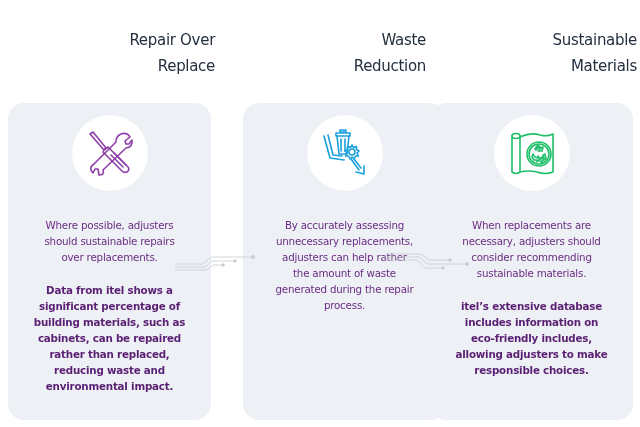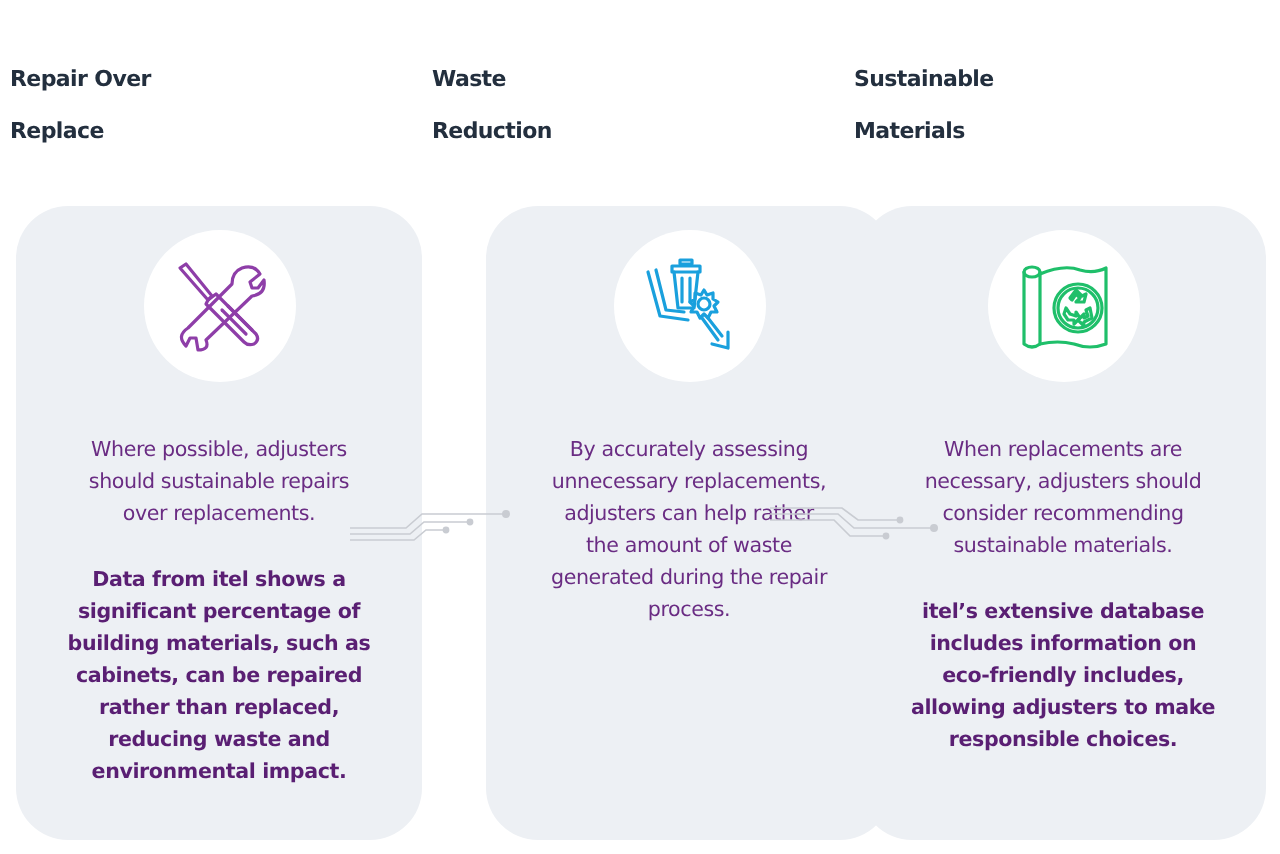--- a/index.html
+++ b/index.html
@@ -1,22 +1,22 @@
 <!DOCTYPE html>
 <html><head>
 <meta charset="utf-8">
 <style>
   html, body { margin:0; padding:0; }
   body { width:640px; height:427px; background:#ffffff; position:relative; overflow:hidden;
          font-family:"DejaVu Sans", sans-serif; }
-  .heading { position:absolute; top:27px; width:210px; text-align:left; color:#232f3e;
-             font-family:"DejaVu Sans", sans-serif; font-weight:bold; font-size:11px; line-height:26px;
+  .heading { position:absolute; top:27px; width:210px; text-align:right; color:#232f3e;
+             font-family:"DejaVu Sans", sans-serif; font-weight:normal; font-size:15px; line-height:26px;
              letter-spacing:-0.3px; }
   .card { position:absolute; top:103px; width:203px; height:317px; background:#edf0f4;
-          border-radius:26px; }
+          border-radius:16px; }
   .icon-circle { position:absolute; top:12px; left:50%; margin-left:-38px; width:76px; height:76px;
                  border-radius:50%; background:#ffffff; display:flex; align-items:center; justify-content:center; }
   .text { position:absolute; left:8px; right:8px; text-align:center; color:#6a2c83;
           font-family:"DejaVu Sans", sans-serif; font-size:10.3px; line-height:16px; letter-spacing:-0.2px; }
   .text.bold { font-weight:bold; color:#5a1f73; }
   .connector { position:absolute; }
 </style>
 </head>
 <body>
 

